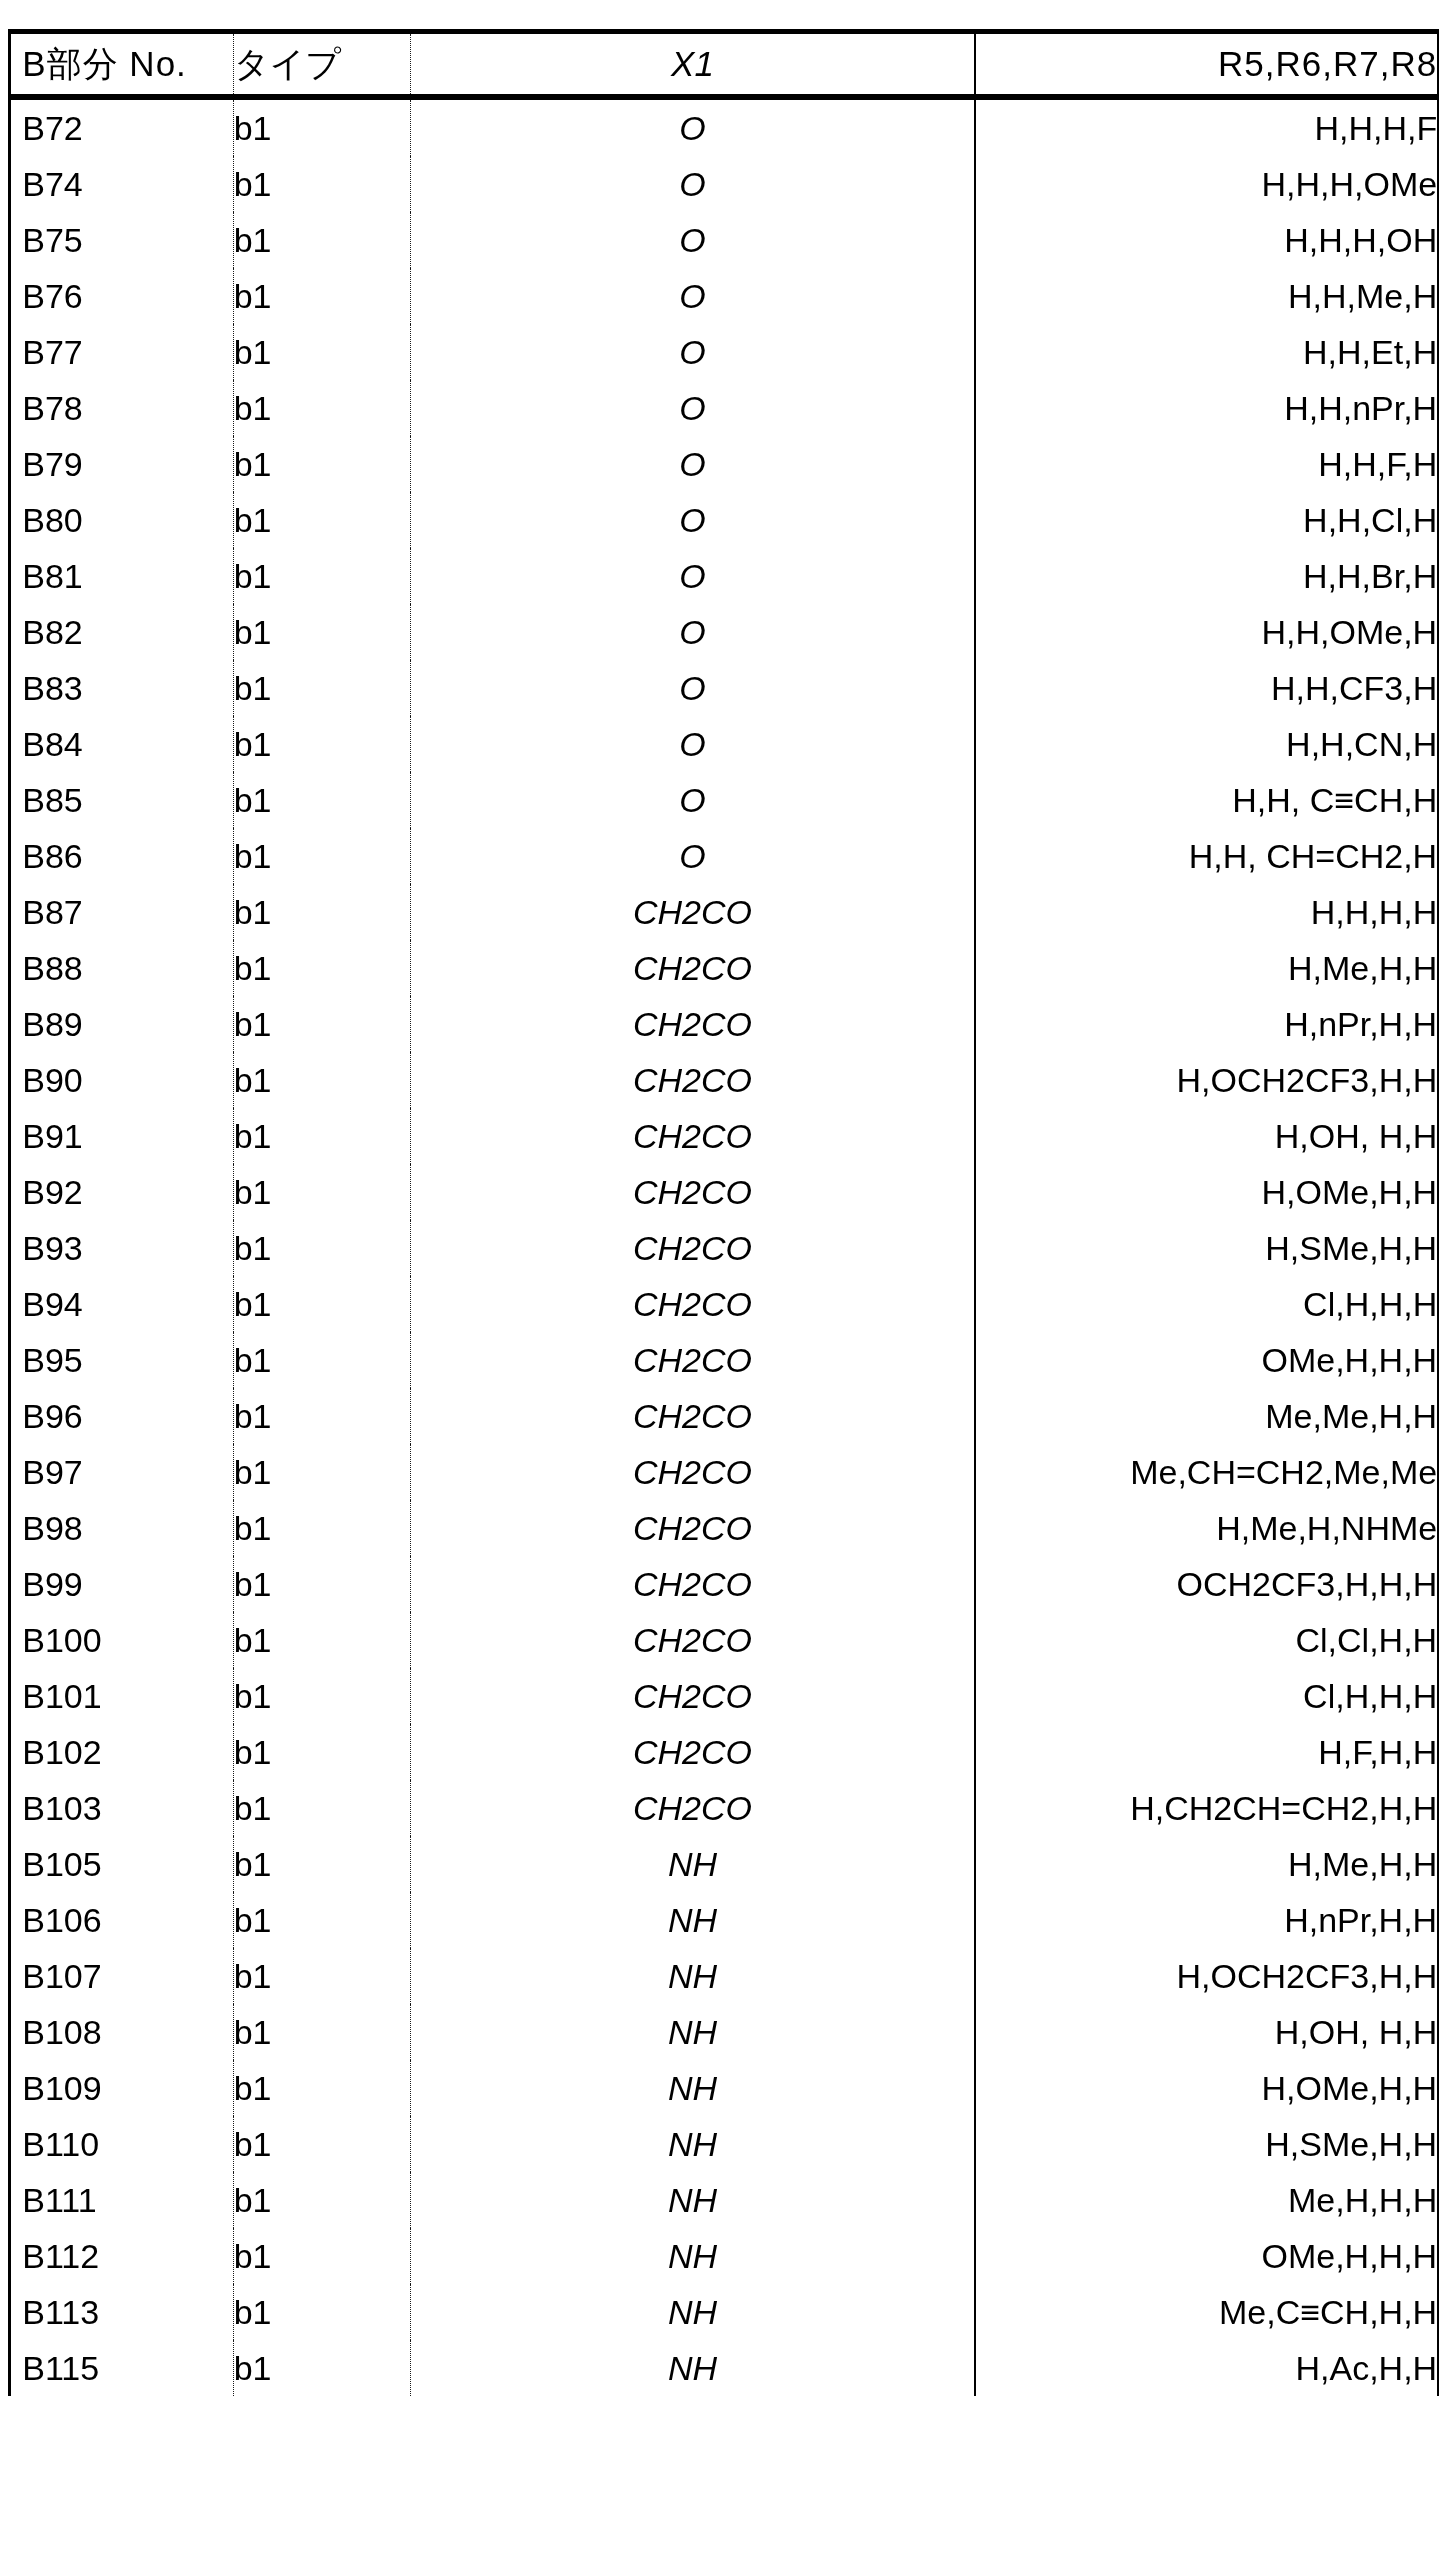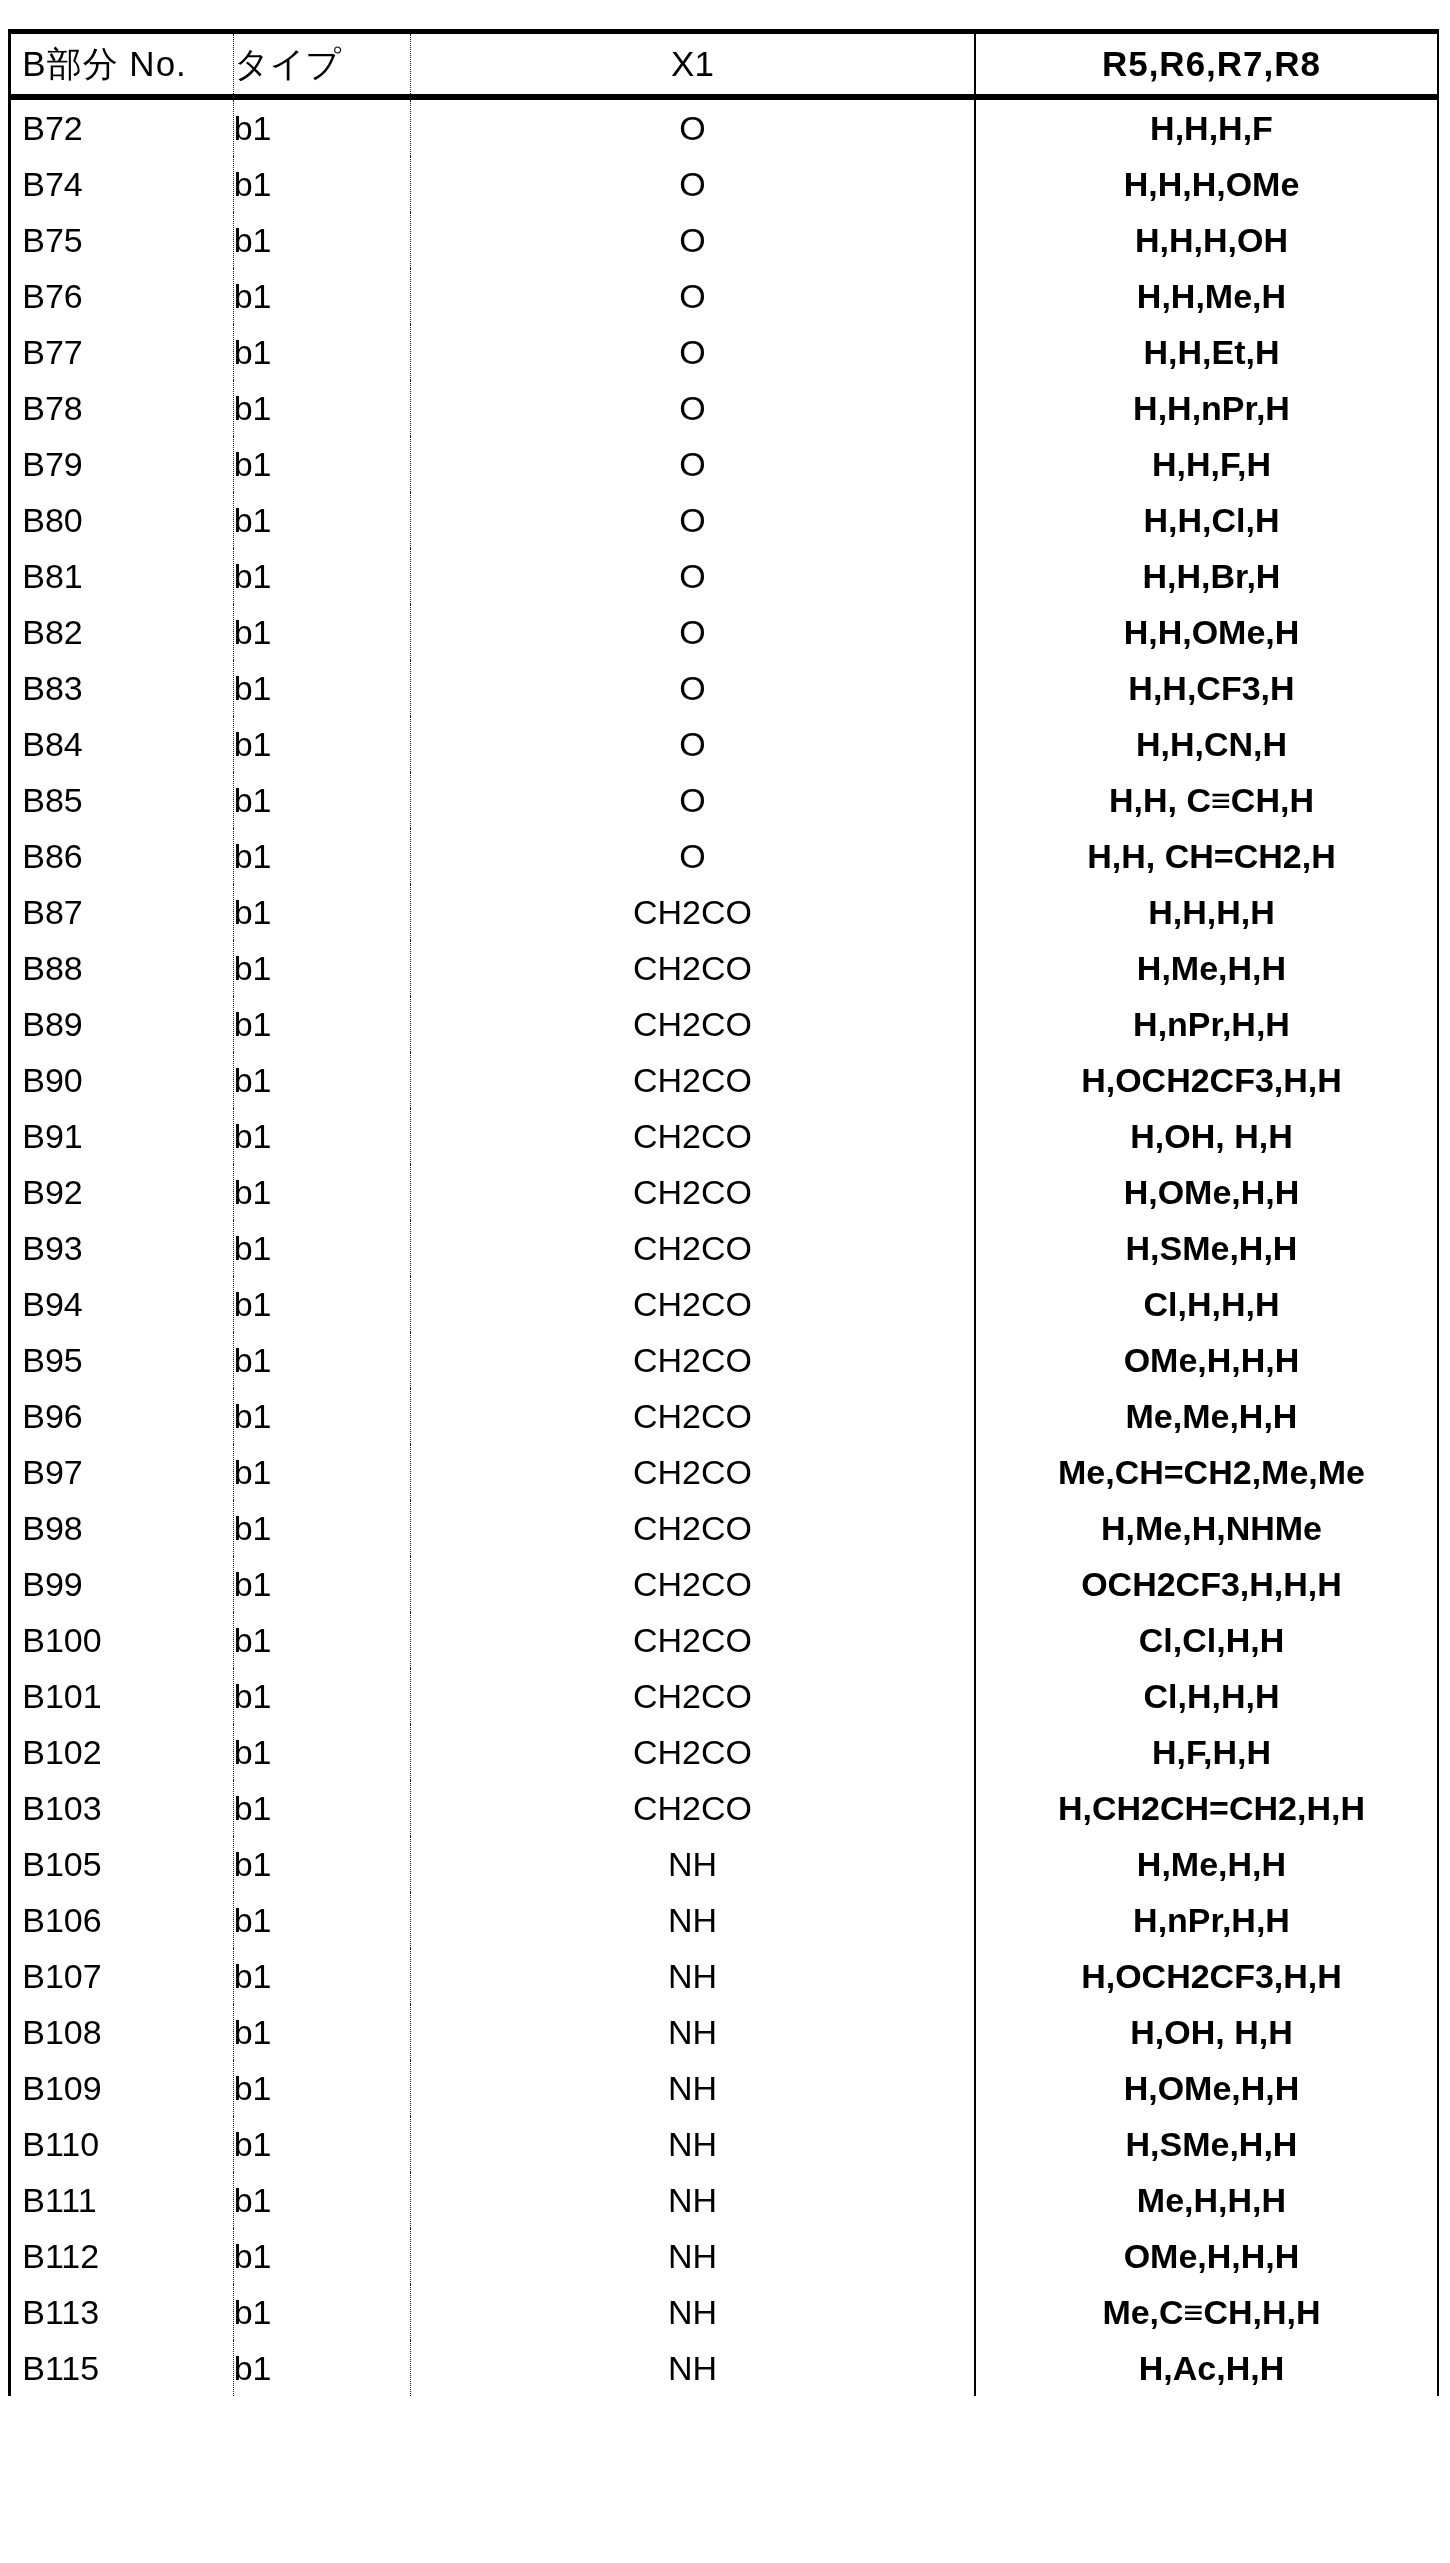--- a/index.html
+++ b/index.html
@@ -56,25 +56,25 @@
     padding-left: 11.6px;
     border-right: 1.9px dotted #1a1a1a;
   }
   .c2 {
     text-align: left;
     border-right: 1.9px dotted #1a1a1a;
   }
   .c3 {
     text-align: center;
     border-right: 2.9px solid #000;
+    font-style: italic;
   }
   .c4 {
-    text-align: center;
+    text-align: right;
     padding-left: 9.6px;
-    font-weight: bold;
   }
   thead .c1, thead .c4 { letter-spacing: 1px; }
 </style>
 </head>
 <body>
 
 <div class="page">
   <table class="scan-table">
     <colgroup>
       <col style="width:224px">

